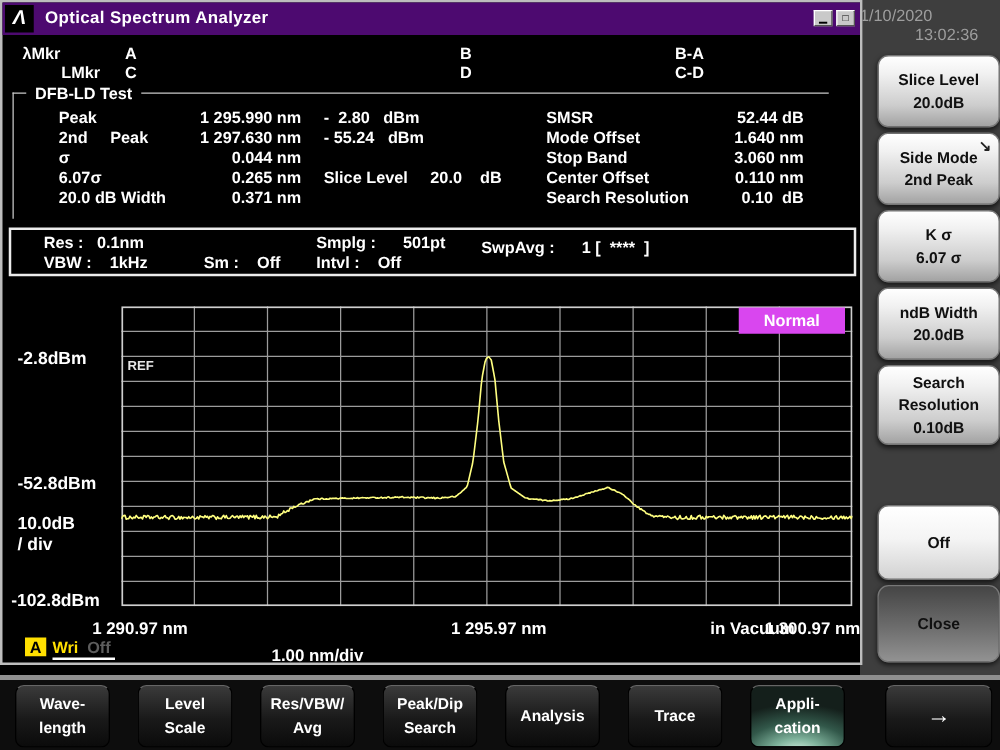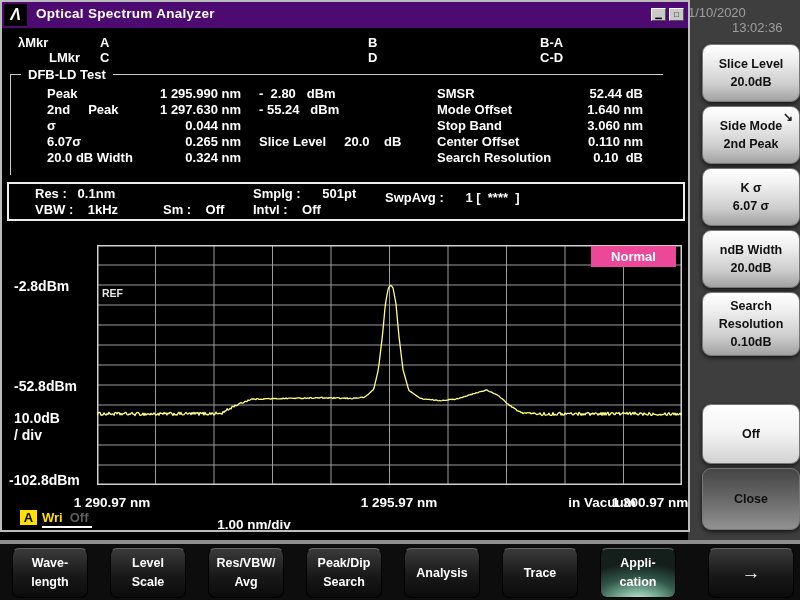--- a/index.html
+++ b/index.html
@@ -42,21 +42,21 @@
   .c-rval{left:522px;width:110px;text-align:right;}
   
   .sweep{position:absolute;left:5px;top:180px;width:678px;height:39px;border:2px solid #ececec;
          background:#000;box-sizing:border-box;}
   .sweep span{position:absolute;white-space:pre;font-size:13px;}
   
   .ylab{position:absolute;font-size:14px;}
   .xlab{position:absolute;top:493px;font-size:13.5px;transform:translateX(-50%);white-space:pre;}
   .chart{position:absolute;left:95px;top:243px;width:585px;height:240px;background:#000;}
   .ref-label{position:absolute;left:5px;top:42px;font-size:10.5px;color:#e6e6e6;}
-  .normal-box{position:absolute;left:494px;top:1px;width:85px;height:21px;background:#ec4899;
+  .normal-box{position:absolute;left:494px;top:1px;width:85px;height:21px;background:#d946ef;
               display:flex;align-items:center;justify-content:center;font-size:13px;}
   
   .tind{position:absolute;left:18px;top:508px;font-size:13px;display:flex;align-items:flex-start;}
   .tind .abox{display:inline-block;width:17px;height:15px;background:#ffdf00;color:#000;
               text-align:center;line-height:15px;}
   .tind .rest{margin-left:5px;border-bottom:2px solid #fff;padding:0 3px 1px 0;}
   .tind .wri{color:#ffdf00;}
   .tind .woff{color:#5d5d5d;margin-left:7px;}
   
   .bottom-bg{position:absolute;left:0;top:540px;width:800px;height:60px;background:#0d0d0d;
@@ -158,21 +158,21 @@
       </div>
       <div class="dfb-row" style="top:59px;">
         <span class="c-name">6.07σ</span>
         <span class="c-wl">0.265 nm</span>
         <span class="c-extra">Slice Level     20.0    dB</span>
         <span class="c-rname">Center Offset</span>
         <span class="c-rval">0.110 nm</span>
       </div>
       <div class="dfb-row" style="top:75px;">
         <span class="c-name">20.0 dB Width</span>
-        <span class="c-wl">0.324 nm</span>
+        <span class="c-wl">0.371 nm</span>
         <span class="c-rname">Search Resolution</span>
         <span class="c-rval">0.10  dB</span>
       </div>
     </div>
 
     <div class="sweep">
       <span style="left:26px;top:2px;">Res :   0.1nm</span>
       <span style="left:244px;top:2px;">Smplg :      501pt</span>
       <span style="left:376px;top:6px;">SwpAvg :      1 [  ****  ]</span>
       <span style="left:26px;top:18px;">VBW :    1kHz</span>

